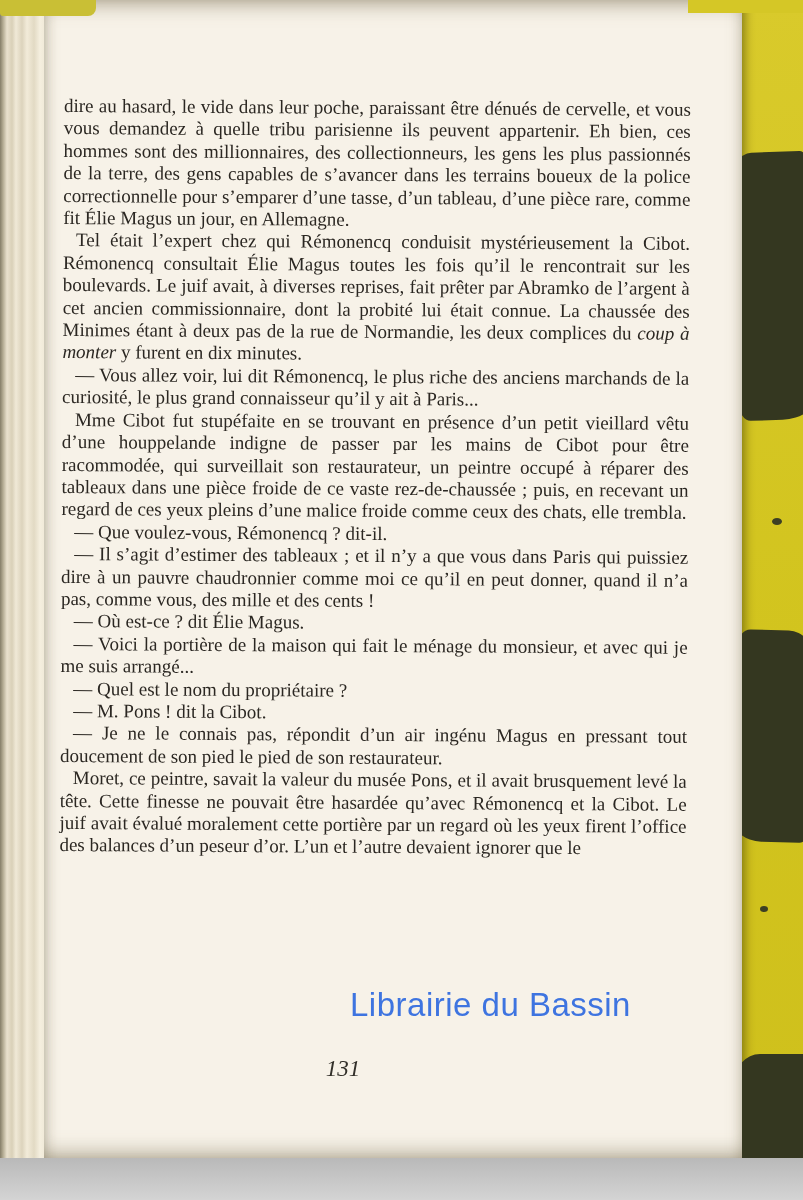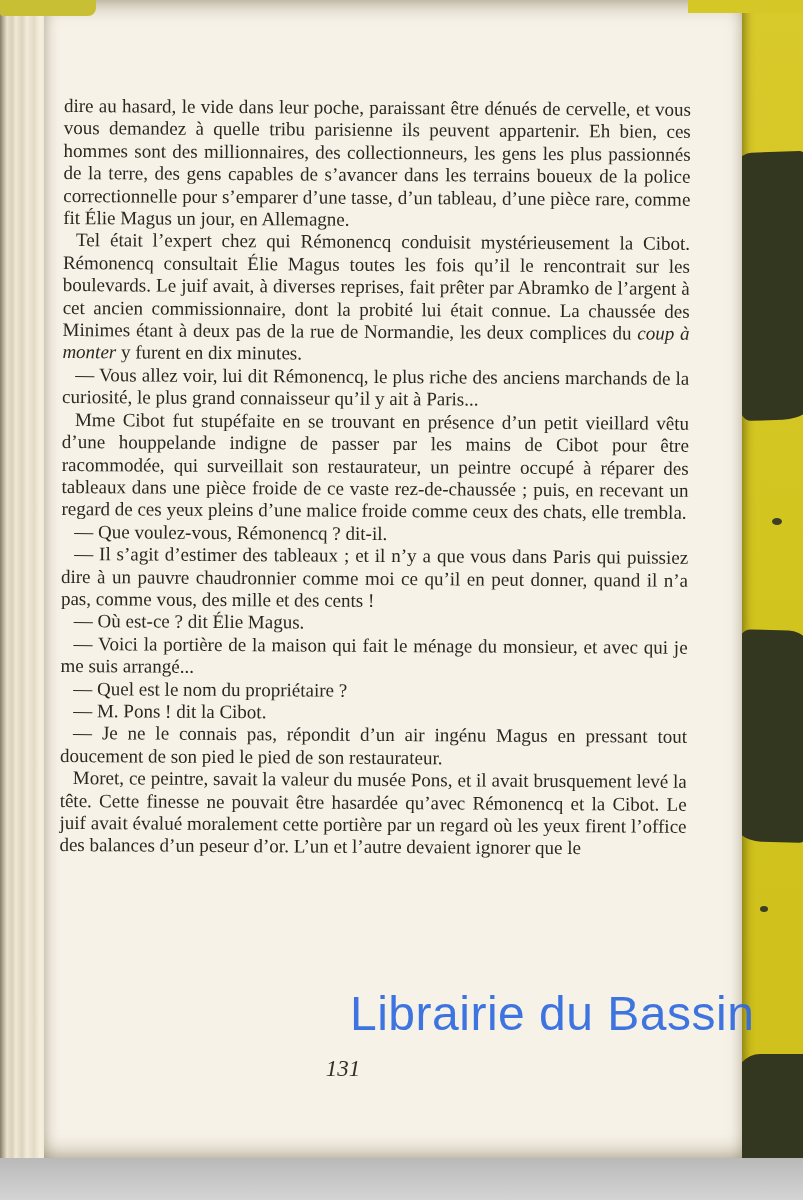--- a/index.html
+++ b/index.html
@@ -71,21 +71,21 @@
   .italic { font-style:italic; }
 
   .page-number {
     position:absolute; left:64px; top:1056px; width:558px;
     text-align:center; font-style:italic; font-size:23px; color:#33302a;
   }
 
   
   .watermark {
     position:absolute; left:350px; top:986px; z-index:5;
-    font-family:"Liberation Sans", sans-serif; font-size:48px;
+    font-family:"Liberation Sans", sans-serif; font-size:33px;
     color:#2f6ae0; opacity:.92; letter-spacing:.5px; white-space:nowrap;
   }
 </style>
 </head>
 <body>
 
 <div class="photo">
 
   <div class="left-edges"></div>
 

